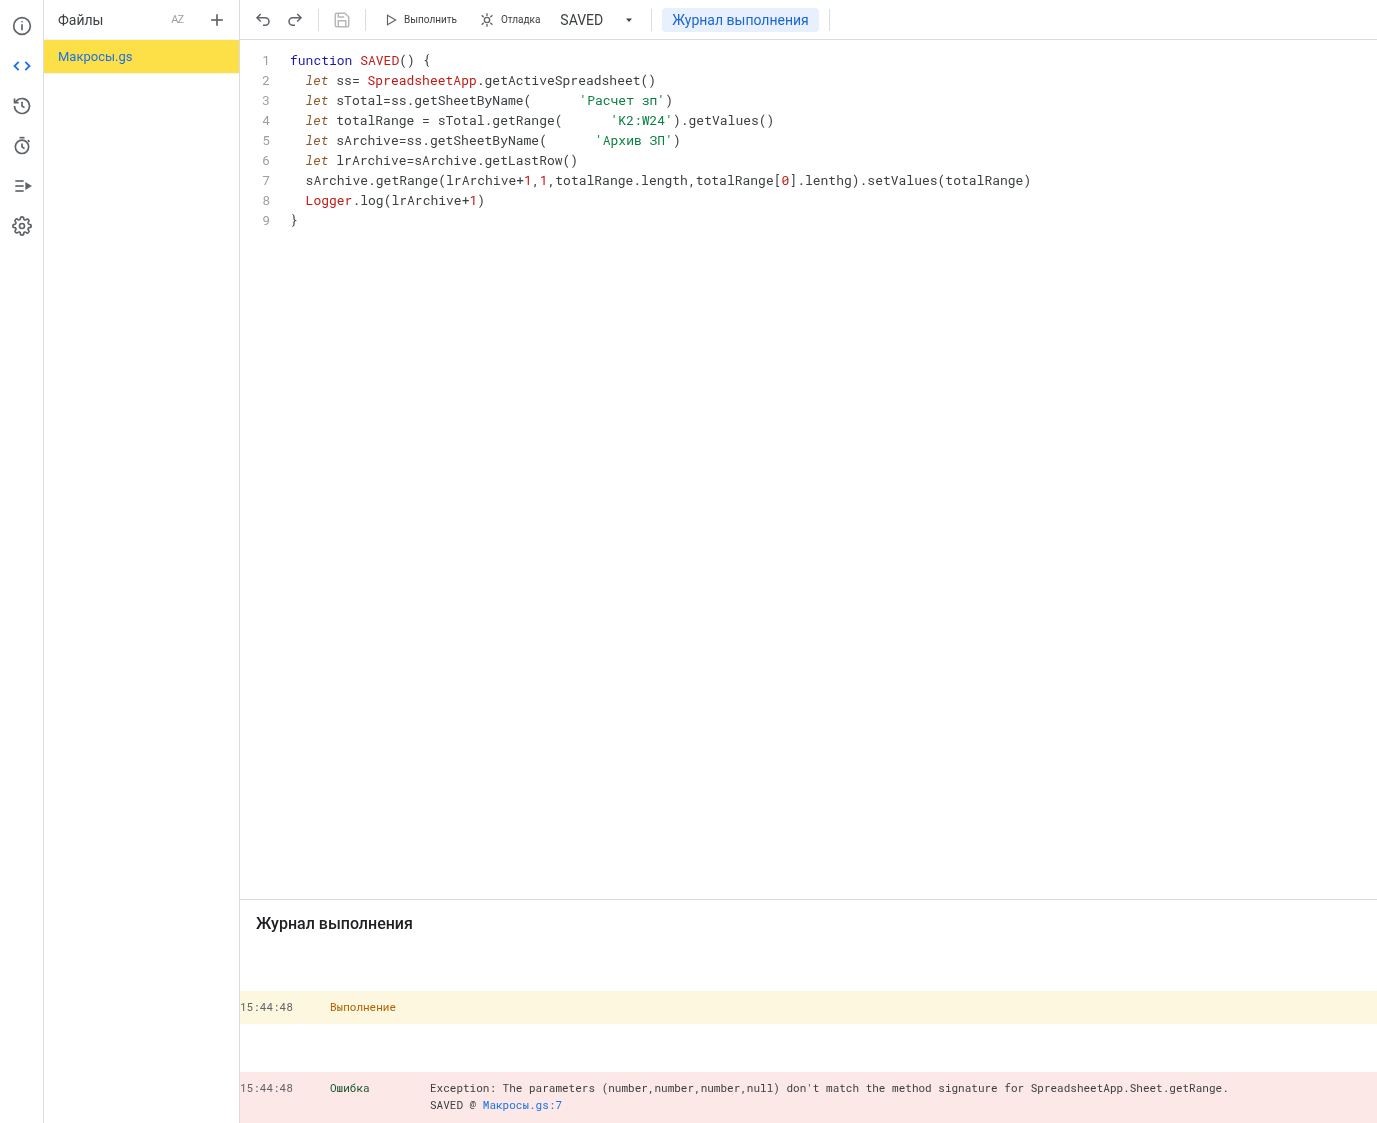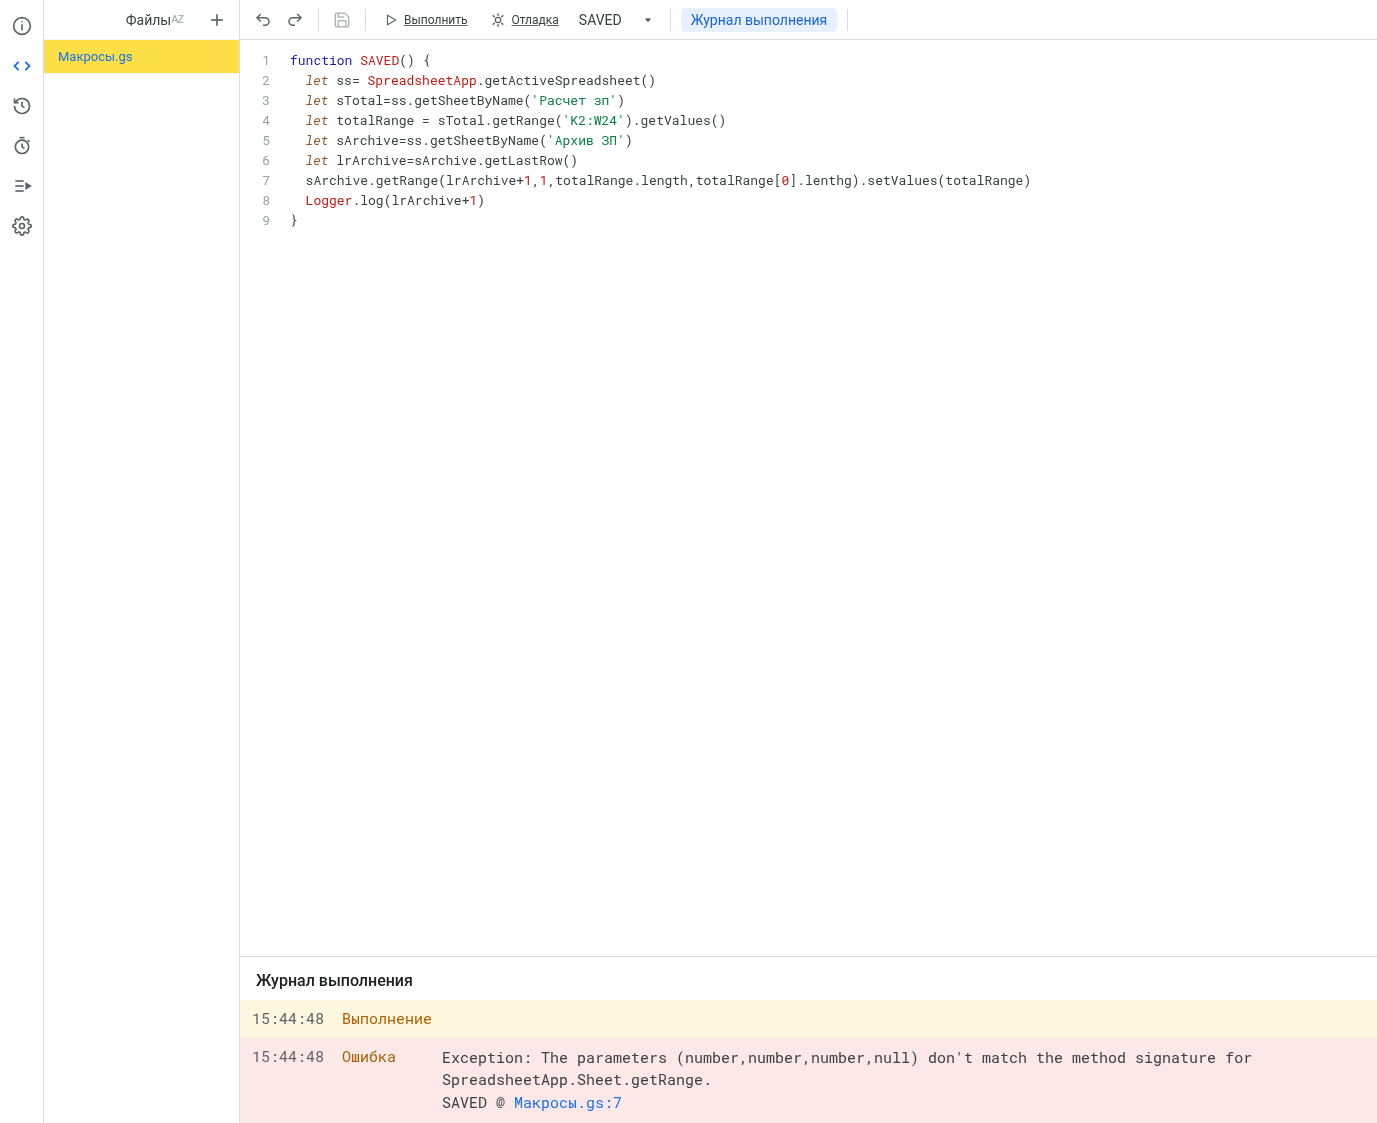--- a/index.html
+++ b/index.html
@@ -31,21 +31,20 @@
       position: relative;
     }
     .icon-rail .rail-item.active { color: #1a73e8; }
     svg { display: block; }
     
     .sidebar {
       width: 196px;
       border-right: 1px solid #dadce0;
       display: flex;
       flex-direction: column;
-      text-align: right;
     }
     .sidebar-section-header {
       height: 40px;
       display: flex;
       align-items: center;
       padding: 0 12px 0 14px;
       color: #3c4043;
       font-size: 14px;
       border-bottom: 1px solid #f1f3f4;
     }
@@ -81,22 +80,21 @@
       gap: 6px;
       color: #5f6368;
     }
     .toolbar .tbtn {
       height: 28px;
       padding: 0 8px;
       display: flex; align-items: center; gap: 6px;
       border-radius: 4px;
       cursor: pointer;
       color: #5f6368;
-      font-size: 12px;
-      text-decoration: underline;
+      font-size: 10px;
     }
     .toolbar .tbtn.iconbtn { padding: 0 4px; }
     .toolbar .tbtn.disabled { opacity: 0.45; cursor: default; }
     .toolbar .sep {
       width: 1px; height: 22px; background: #dadce0; margin: 0 4px;
     }
     .toolbar .run-label { color: #3c4043; }
     .toolbar .func-select {
       display:flex; align-items:center; gap:6px; padding:0 6px;
       color:#3c4043; cursor:pointer;
@@ -123,45 +121,46 @@
     .gutter {
       width: 40px; text-align: right;
       color: #9aa0a6;
       padding-right: 10px;
       user-select: none;
     }
     .code { flex:1; white-space: pre; padding-left: 10px; color:#3c4043; }
     .tok-kw { color:#1a1aa6; }
     .tok-decl { color:#8f5b2b; font-style: italic; }
     .tok-fn { color:#c41a16; }
-    .tok-str { color:#0b8043; }
+    .tok-str { color:#0b8043;margin-left:48px; }
     .tok-num { color:#c41a16; }
     
     .log-panel { border-top: 1px solid #dadce0; }
     .log-title {
       padding: 14px 16px 10px;
       font-size: 16px;
       font-weight: 500;
       color: #202124;
     }
     .log-row {
       display: flex;
       gap: 20px;
-      padding: 8px 12px 10px;
+      padding: 8px 0 10px;
       font-family: 'Roboto Mono', Menlo, Consolas, monospace;
-      font-size: 15px;
+      font-size: 11px;
       align-items: flex-start;
+      margin-top: 48px;
     }
     .log-row .ts { width: 70px; color:#5f6368; }
     .log-row .lvl { width: 80px; }
     .log-row .msg { flex:1; line-height:1.5; }
     .log-row.note { background:#fef7e0; }
     .log-row.note .lvl { color:#b06000; }
     .log-row.error { background:#fce8e6; }
-    .log-row.error .lvl { color:#a16207; }
+    .log-row.error .lvl { color:#14532d; }
     .log-row.error .msg a { color:#1a73e8; cursor:pointer; }
   </style>
 </head>
 <body>
 
 <div class="icon-rail">
   <div class="rail-item">
     <svg width="20" height="20" viewBox="0 0 24 24" fill="none" stroke="currentColor" stroke-width="2">
         <circle cx="12" cy="12" r="10"></circle>
         <line x1="12" y1="10" x2="12" y2="17"></line>

